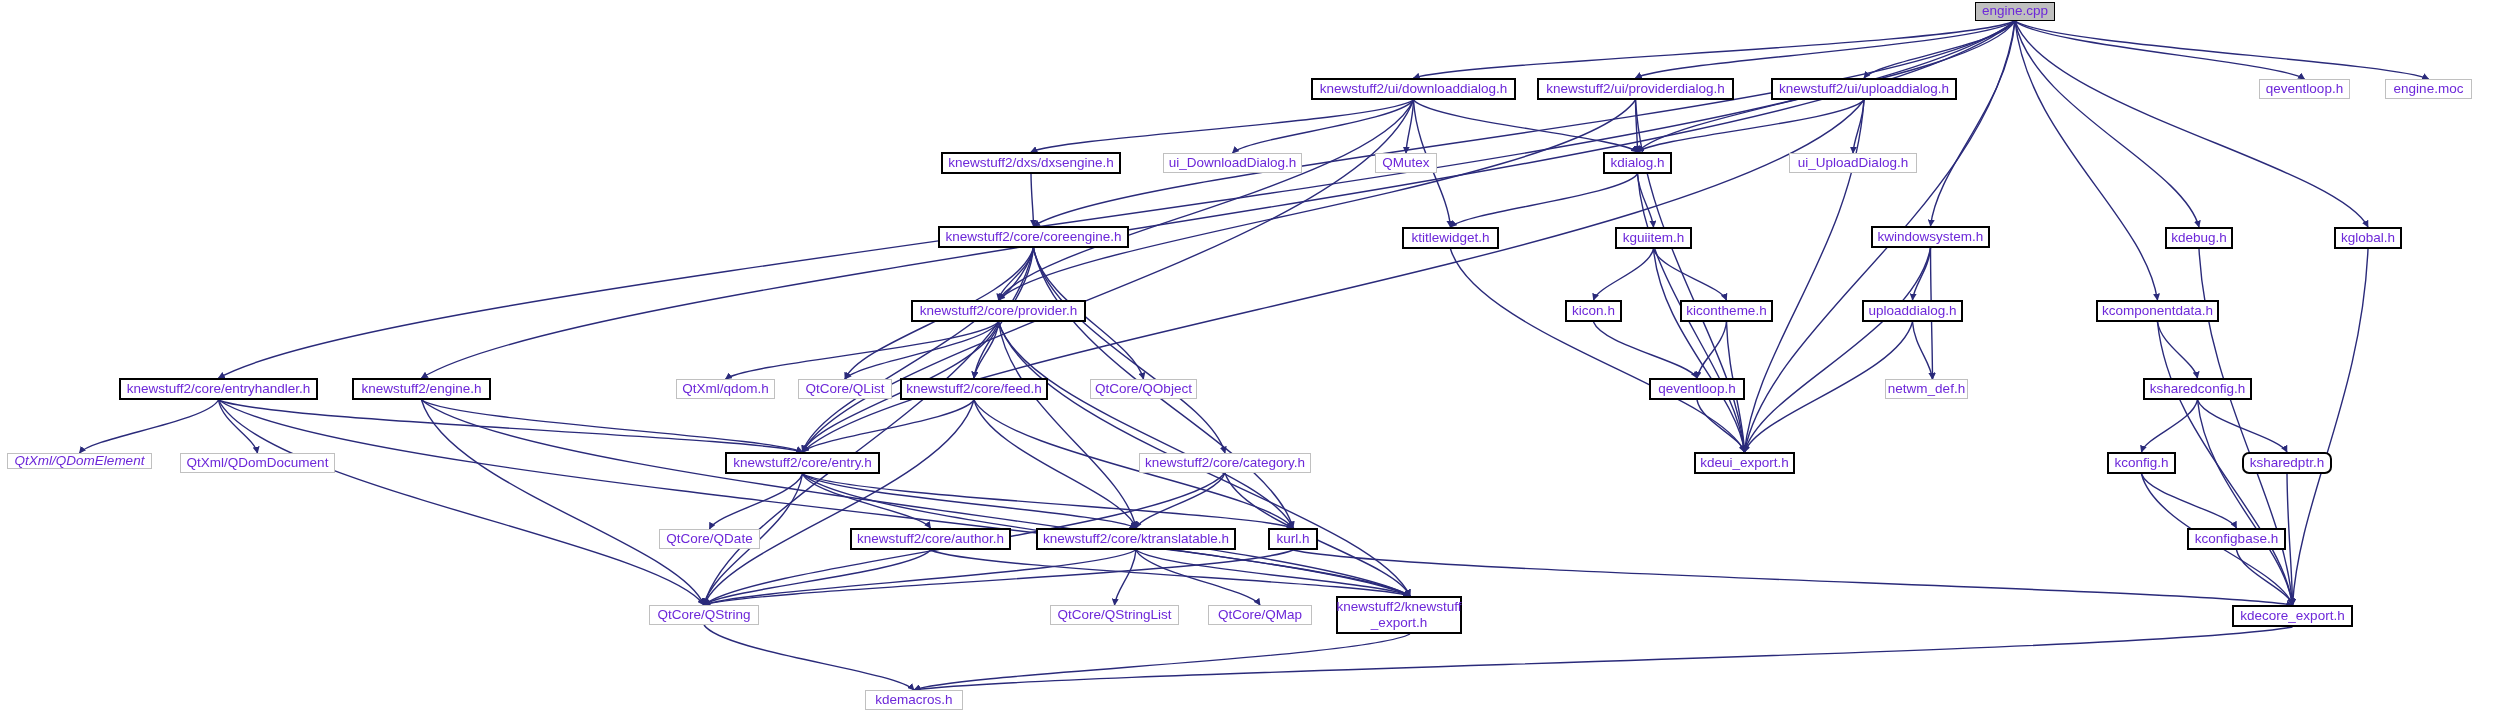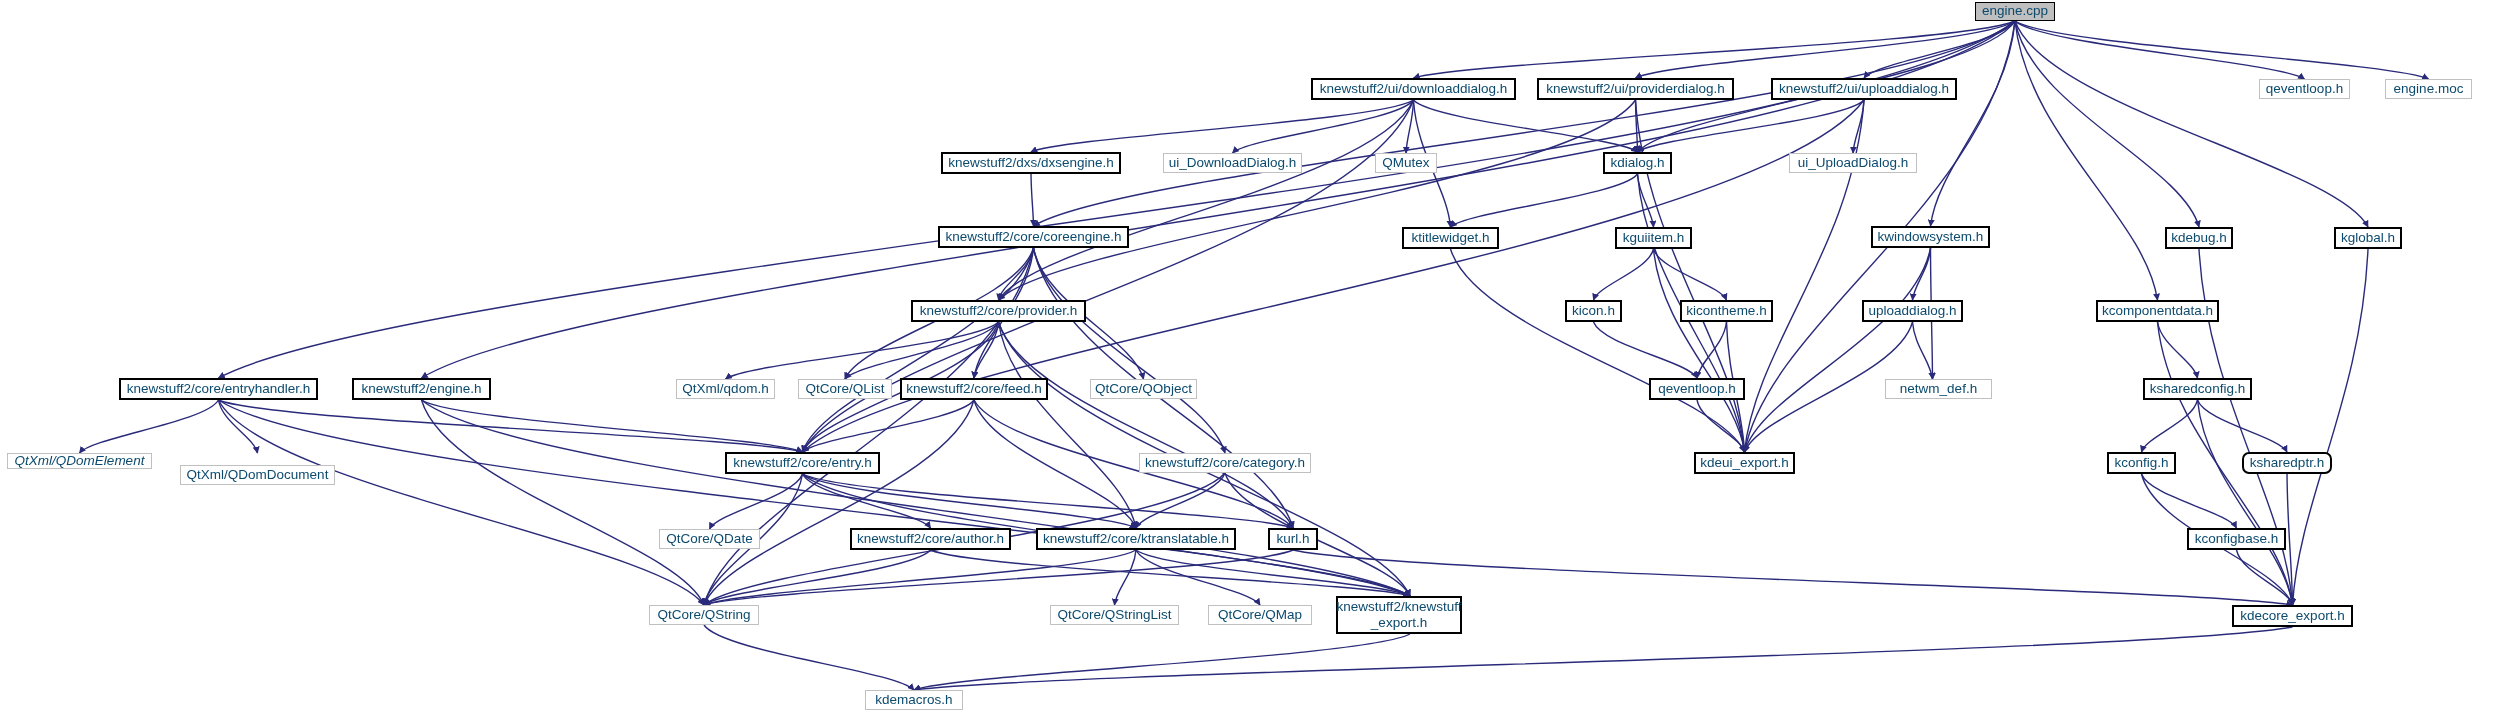--- a/index.html
+++ b/index.html
@@ -1,21 +1,21 @@
 <!DOCTYPE html>
 <html><head>
 <meta charset="utf-8">
 <style>
   html,body{margin:0;padding:0;background:#ffffff;}
   #graph{position:relative;width:2509px;height:724px;background:#ffffff;
          font-family:"Liberation Sans","DejaVu Sans",sans-serif;overflow:hidden;}
   svg.edges{position:absolute;left:0;top:0;width:2509px;height:724px;pointer-events:none;}
   .node{position:absolute;box-sizing:border-box;display:flex;align-items:center;
         justify-content:center;text-align:center;line-height:1.05;
-        font-size:13.5px;color:#0c4a6e;white-space:pre;}
+        font-size:13.5px;color:#6d28d9;white-space:pre;}
   .node.thin{border:1px solid #c0c0c0;background:#ffffff;}
   .node.bold{border:2px solid #000000;background:#ffffff;}
   .node.root{border:1px solid #000000;background:#bfbfbf;}
 </style>
 </head>
 <body>
 
 <div id="graph">
   <svg class="edges" id="edge-layer">
     <defs>
@@ -152,24 +152,24 @@
       <div class="node bold" style="left: 1680px; top: 300px; width: 93px; height: 22px;">kicontheme.h</div>
       <div class="node bold" style="left: 1862px; top: 300px; width: 101px; height: 22px;">uploaddialog.h</div>
       <div class="node bold" style="left: 2096px; top: 300px; width: 123px; height: 22px;">kcomponentdata.h</div>
       <div class="node bold" style="left: 119px; top: 378px; width: 199px; height: 22px;">knewstuff2/core/entryhandler.h</div>
       <div class="node bold" style="left: 352px; top: 378px; width: 139px; height: 22px;">knewstuff2/engine.h</div>
       <div class="node thin" style="left: 676px; top: 379px; width: 99px; height: 20px;">QtXml/qdom.h</div>
       <div class="node thin" style="left: 798px; top: 379px; width: 94px; height: 20px;">QtCore/QList</div>
       <div class="node bold" style="left: 900px; top: 378px; width: 148px; height: 22px;">knewstuff2/core/feed.h</div>
       <div class="node thin" style="left: 1090px; top: 379px; width: 107px; height: 20px;">QtCore/QObject</div>
       <div class="node bold" style="left: 1649px; top: 378px; width: 96px; height: 22px;">qeventloop.h</div>
-      <div class="node thin" style="left: 1885px; top: 379px; width: 107px; height: 20px;">netwm_def.h</div>
+      <div class="node thin" style="left: 1885px; top: 379px; width: 83px; height: 20px;">netwm_def.h</div>
       <div class="node bold" style="left: 2143px; top: 378px; width: 109px; height: 22px;">ksharedconfig.h</div>
       <div class="node thin" style="left: 7px; top: 453px; width: 145px; height: 16px; font-style: italic;">QtXml/QDomElement</div>
-      <div class="node thin" style="left: 180px; top: 453px; width: 155px; height: 20px; margin-top: 12px;">QtXml/QDomDocument</div>
+      <div class="node thin" style="left: 180px; top: 453px; width: 155px; height: 20px;">QtXml/QDomDocument</div>
       <div class="node bold" style="left: 725px; top: 452px; width: 155px; height: 22px;">knewstuff2/core/entry.h</div>
       <div class="node thin" style="left: 1139px; top: 453px; width: 172px; height: 20px;">knewstuff2/core/category.h</div>
       <div class="node bold" style="left: 1694px; top: 452px; width: 101px; height: 22px;">kdeui_export.h</div>
       <div class="node bold" style="left: 2107px; top: 452px; width: 69px; height: 22px;">kconfig.h</div>
       <div class="node bold" style="left: 2242px; top: 452px; width: 90px; height: 22px; border-radius: 7px;">ksharedptr.h</div>
       <div class="node thin" style="left: 659px; top: 529px; width: 101px; height: 20px;">QtCore/QDate</div>
       <div class="node bold" style="left: 850px; top: 528px; width: 161px; height: 22px;">knewstuff2/core/author.h</div>
       <div class="node bold" style="left: 1036px; top: 528px; width: 200px; height: 22px;">knewstuff2/core/ktranslatable.h</div>
       <div class="node bold" style="left: 1268px; top: 528px; width: 50px; height: 22px;">kurl.h</div>
       <div class="node bold" style="left: 2187px; top: 528px; width: 99px; height: 22px;">kconfigbase.h</div>

